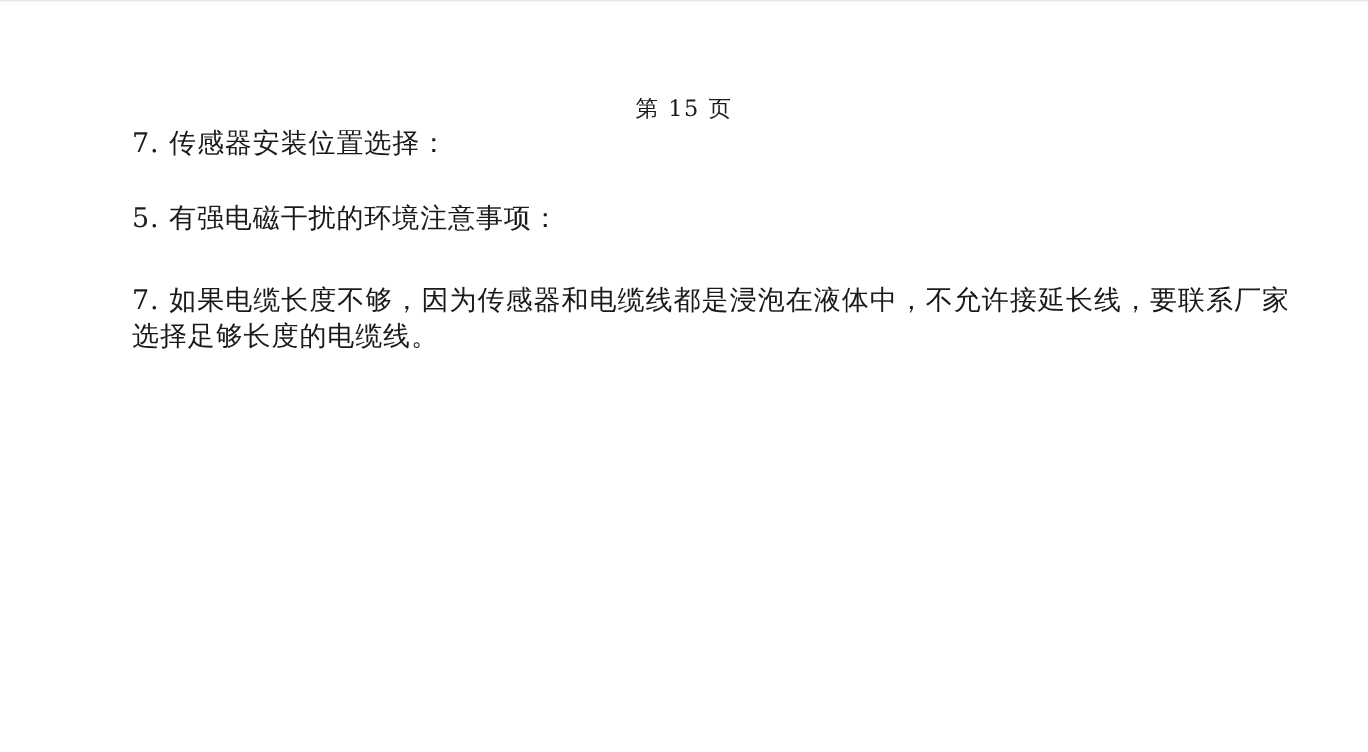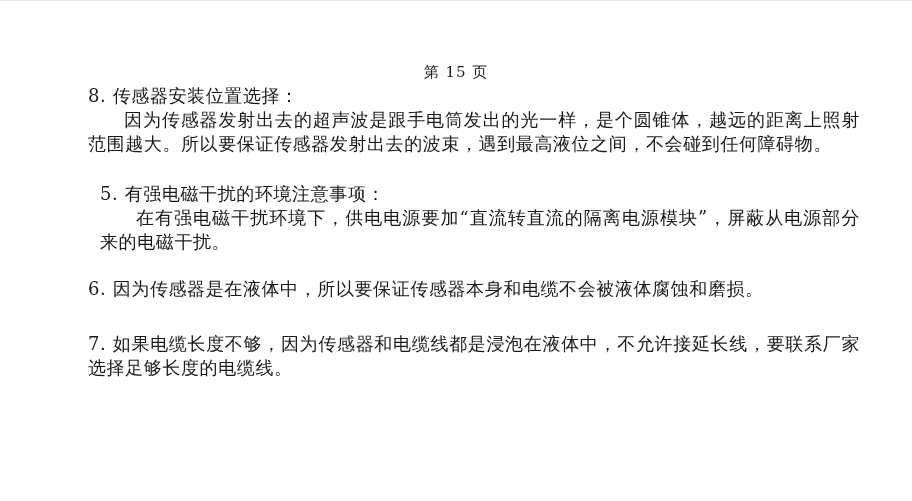--- a/index.html
+++ b/index.html
@@ -36,45 +36,40 @@
   .sec { margin: 0; }
   .sec-heading,
   .sec-para {
     margin: 0;
     font-size: 18px;
     line-height: 24px;
     letter-spacing: 0.6px;
     text-align: justify;
   }
   .sec-para { text-indent: 2em; }
-  .gap-a { margin-top: 26px; margin-left: 12px; }  
+  .gap-a { margin-top: 26px; }  
   .gap-b { margin-top: 23px; }  
   .gap-c { margin-top: 31px; }  
 </style>
 </head>
 <body>
 
 <div class="page">
 
   <div class="page-header">第 15 页</div>
 
   <div class="content">
 
     <section class="sec">
-      <p class="sec-heading">8. 传感器安装位置选择：</p>
-      <p class="sec-para">因为传感器发射出去的超声波是跟手电筒发出的光一样，是个圆锥体，越远的距离上照射范围越大。所以要保证传感器发射出去的波束，遇到最高液位之间，不会碰到任何障碍物。</p>
+      <p class="sec-heading">7. 传感器安装位置选择：</p>
     </section>
 
     <section class="sec gap-a">
       <p class="sec-heading">5. 有强电磁干扰的环境注意事项：</p>
-      <p class="sec-para">在有强电磁干扰环境下，供电电源要加“直流转直流的隔离电源模块”，屏蔽从电源部分来的电磁干扰。</p>
     </section>
 
-    <section class="sec gap-b">
-      <p class="sec-heading">6. 因为传感器是在液体中，所以要保证传感器本身和电缆不会被液体腐蚀和磨损。</p>
-    </section>
 
     <section class="sec gap-c">
       <p class="sec-heading">7. 如果电缆长度不够，因为传感器和电缆线都是浸泡在液体中，不允许接延长线，要联系厂家选择足够长度的电缆线。</p>
     </section>
 
   </div>
 </div>
 
 </body></html>

